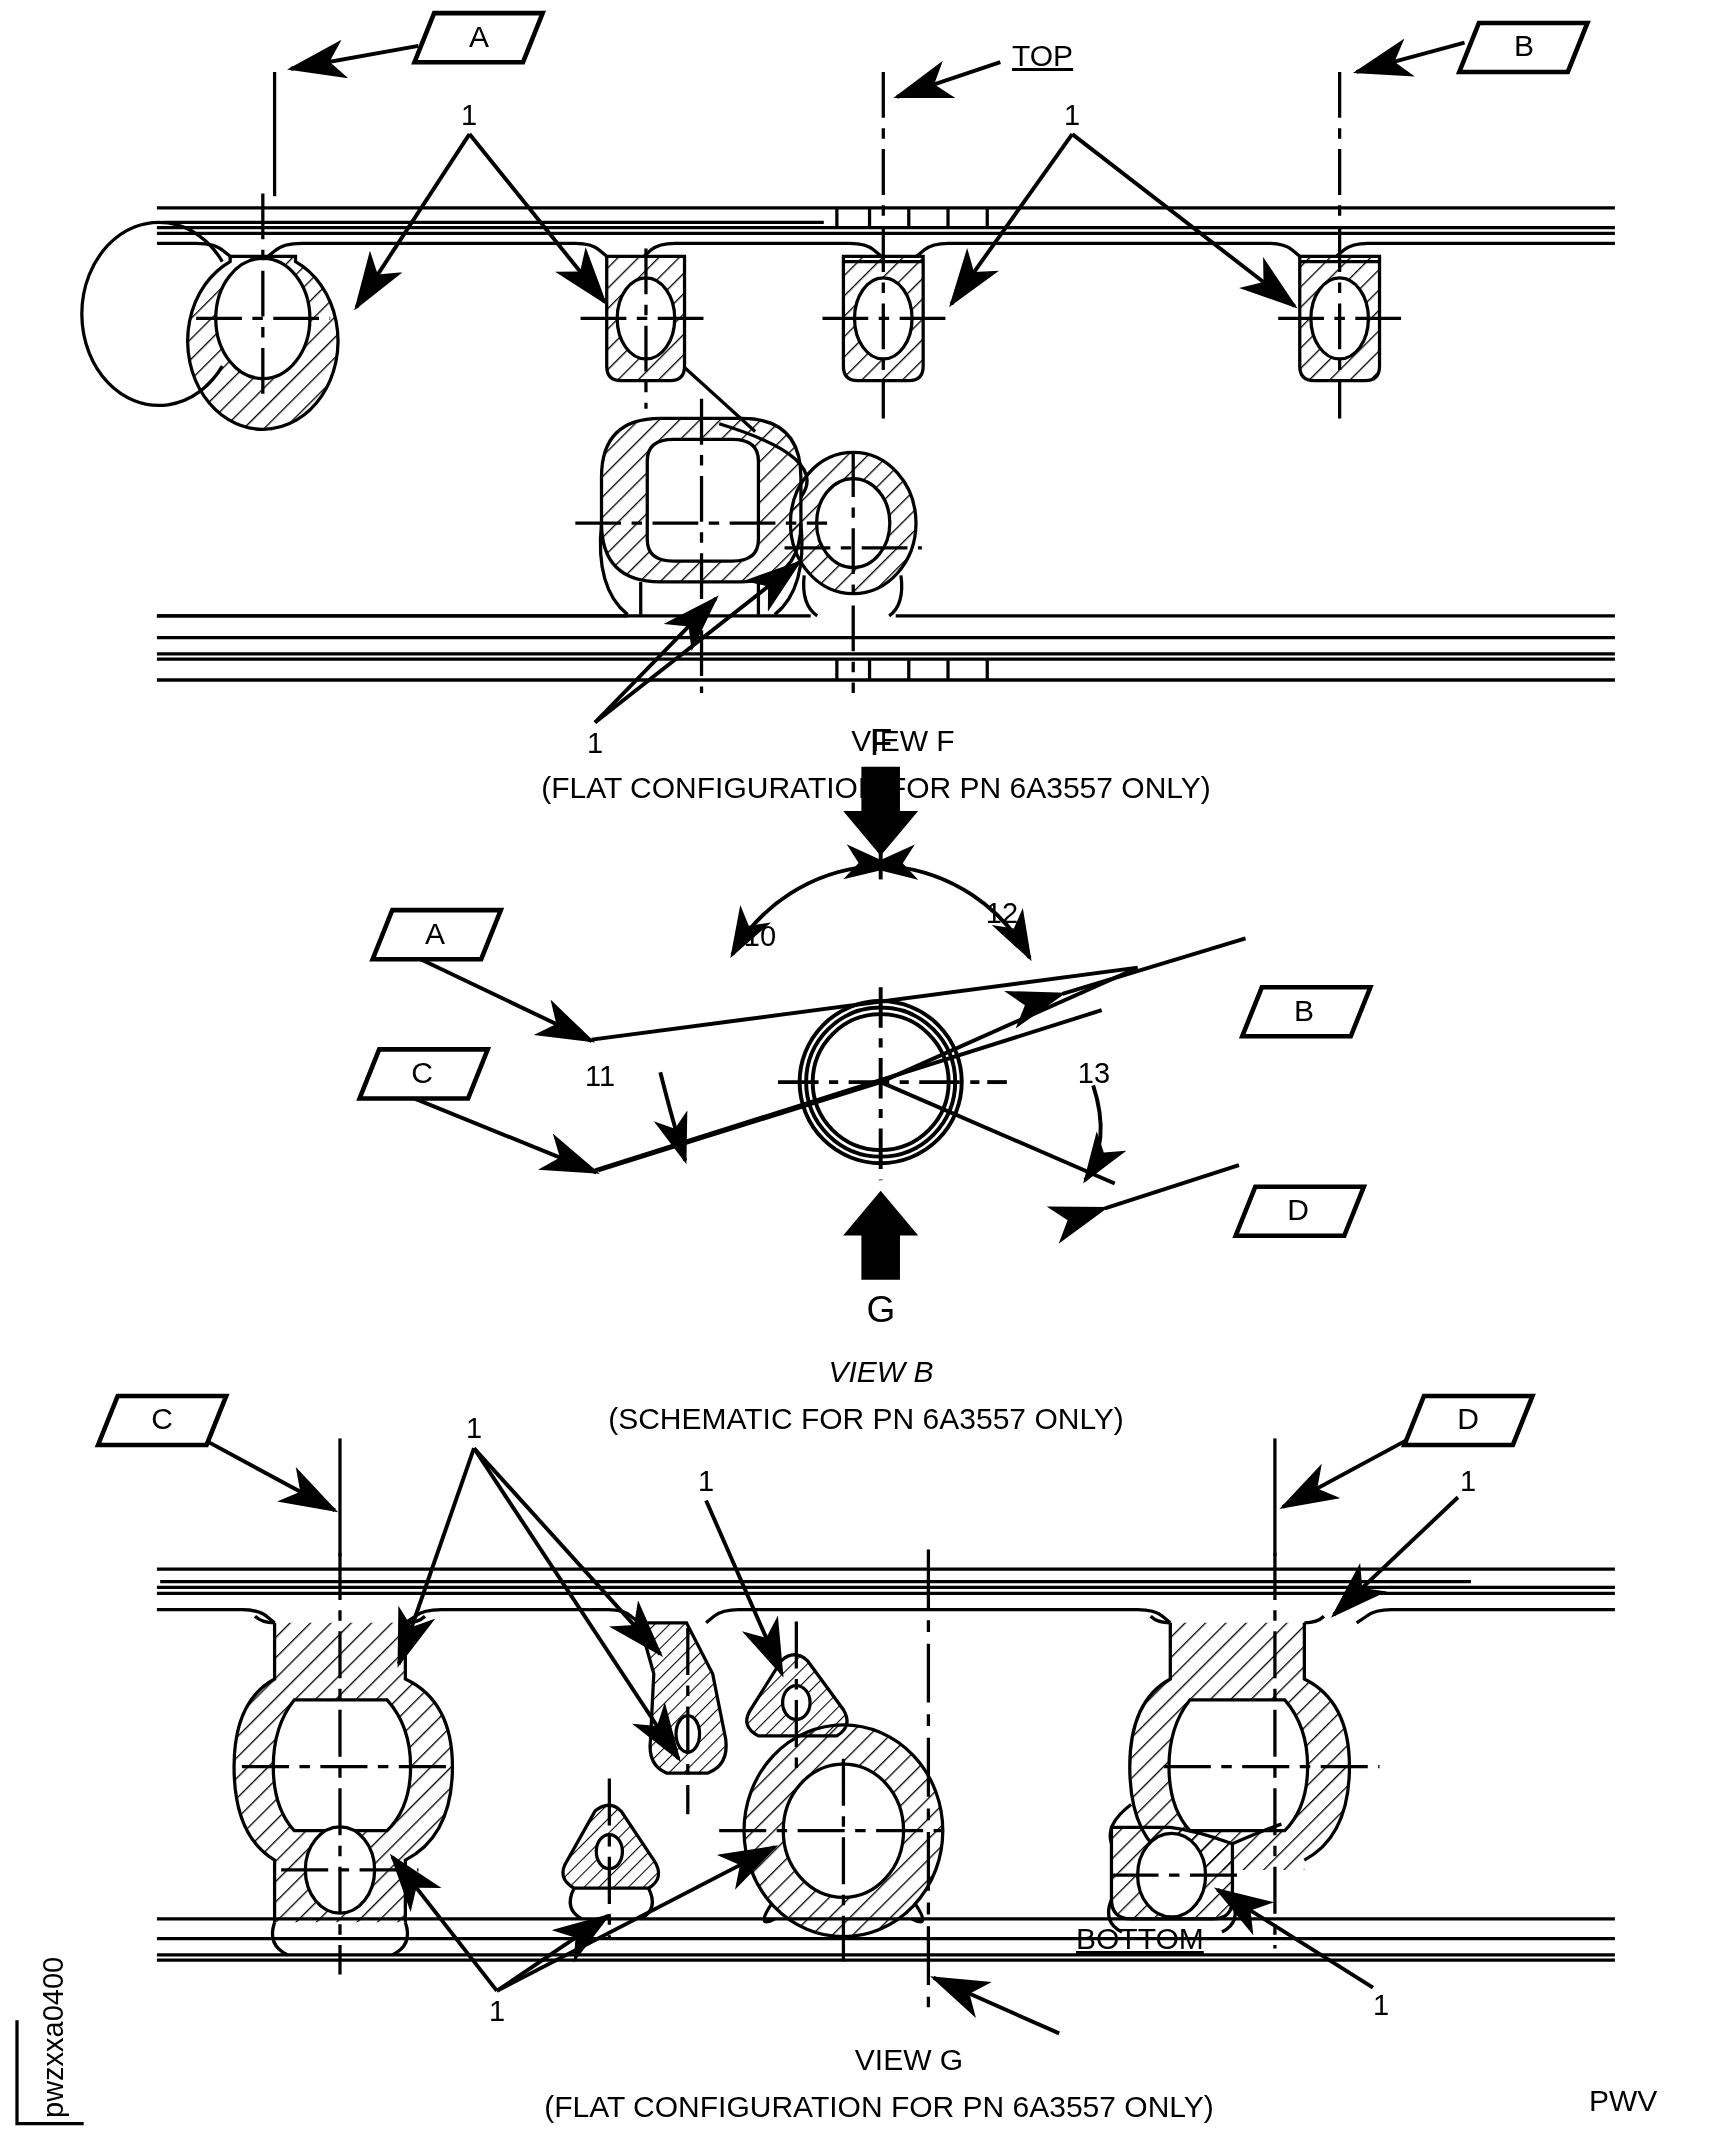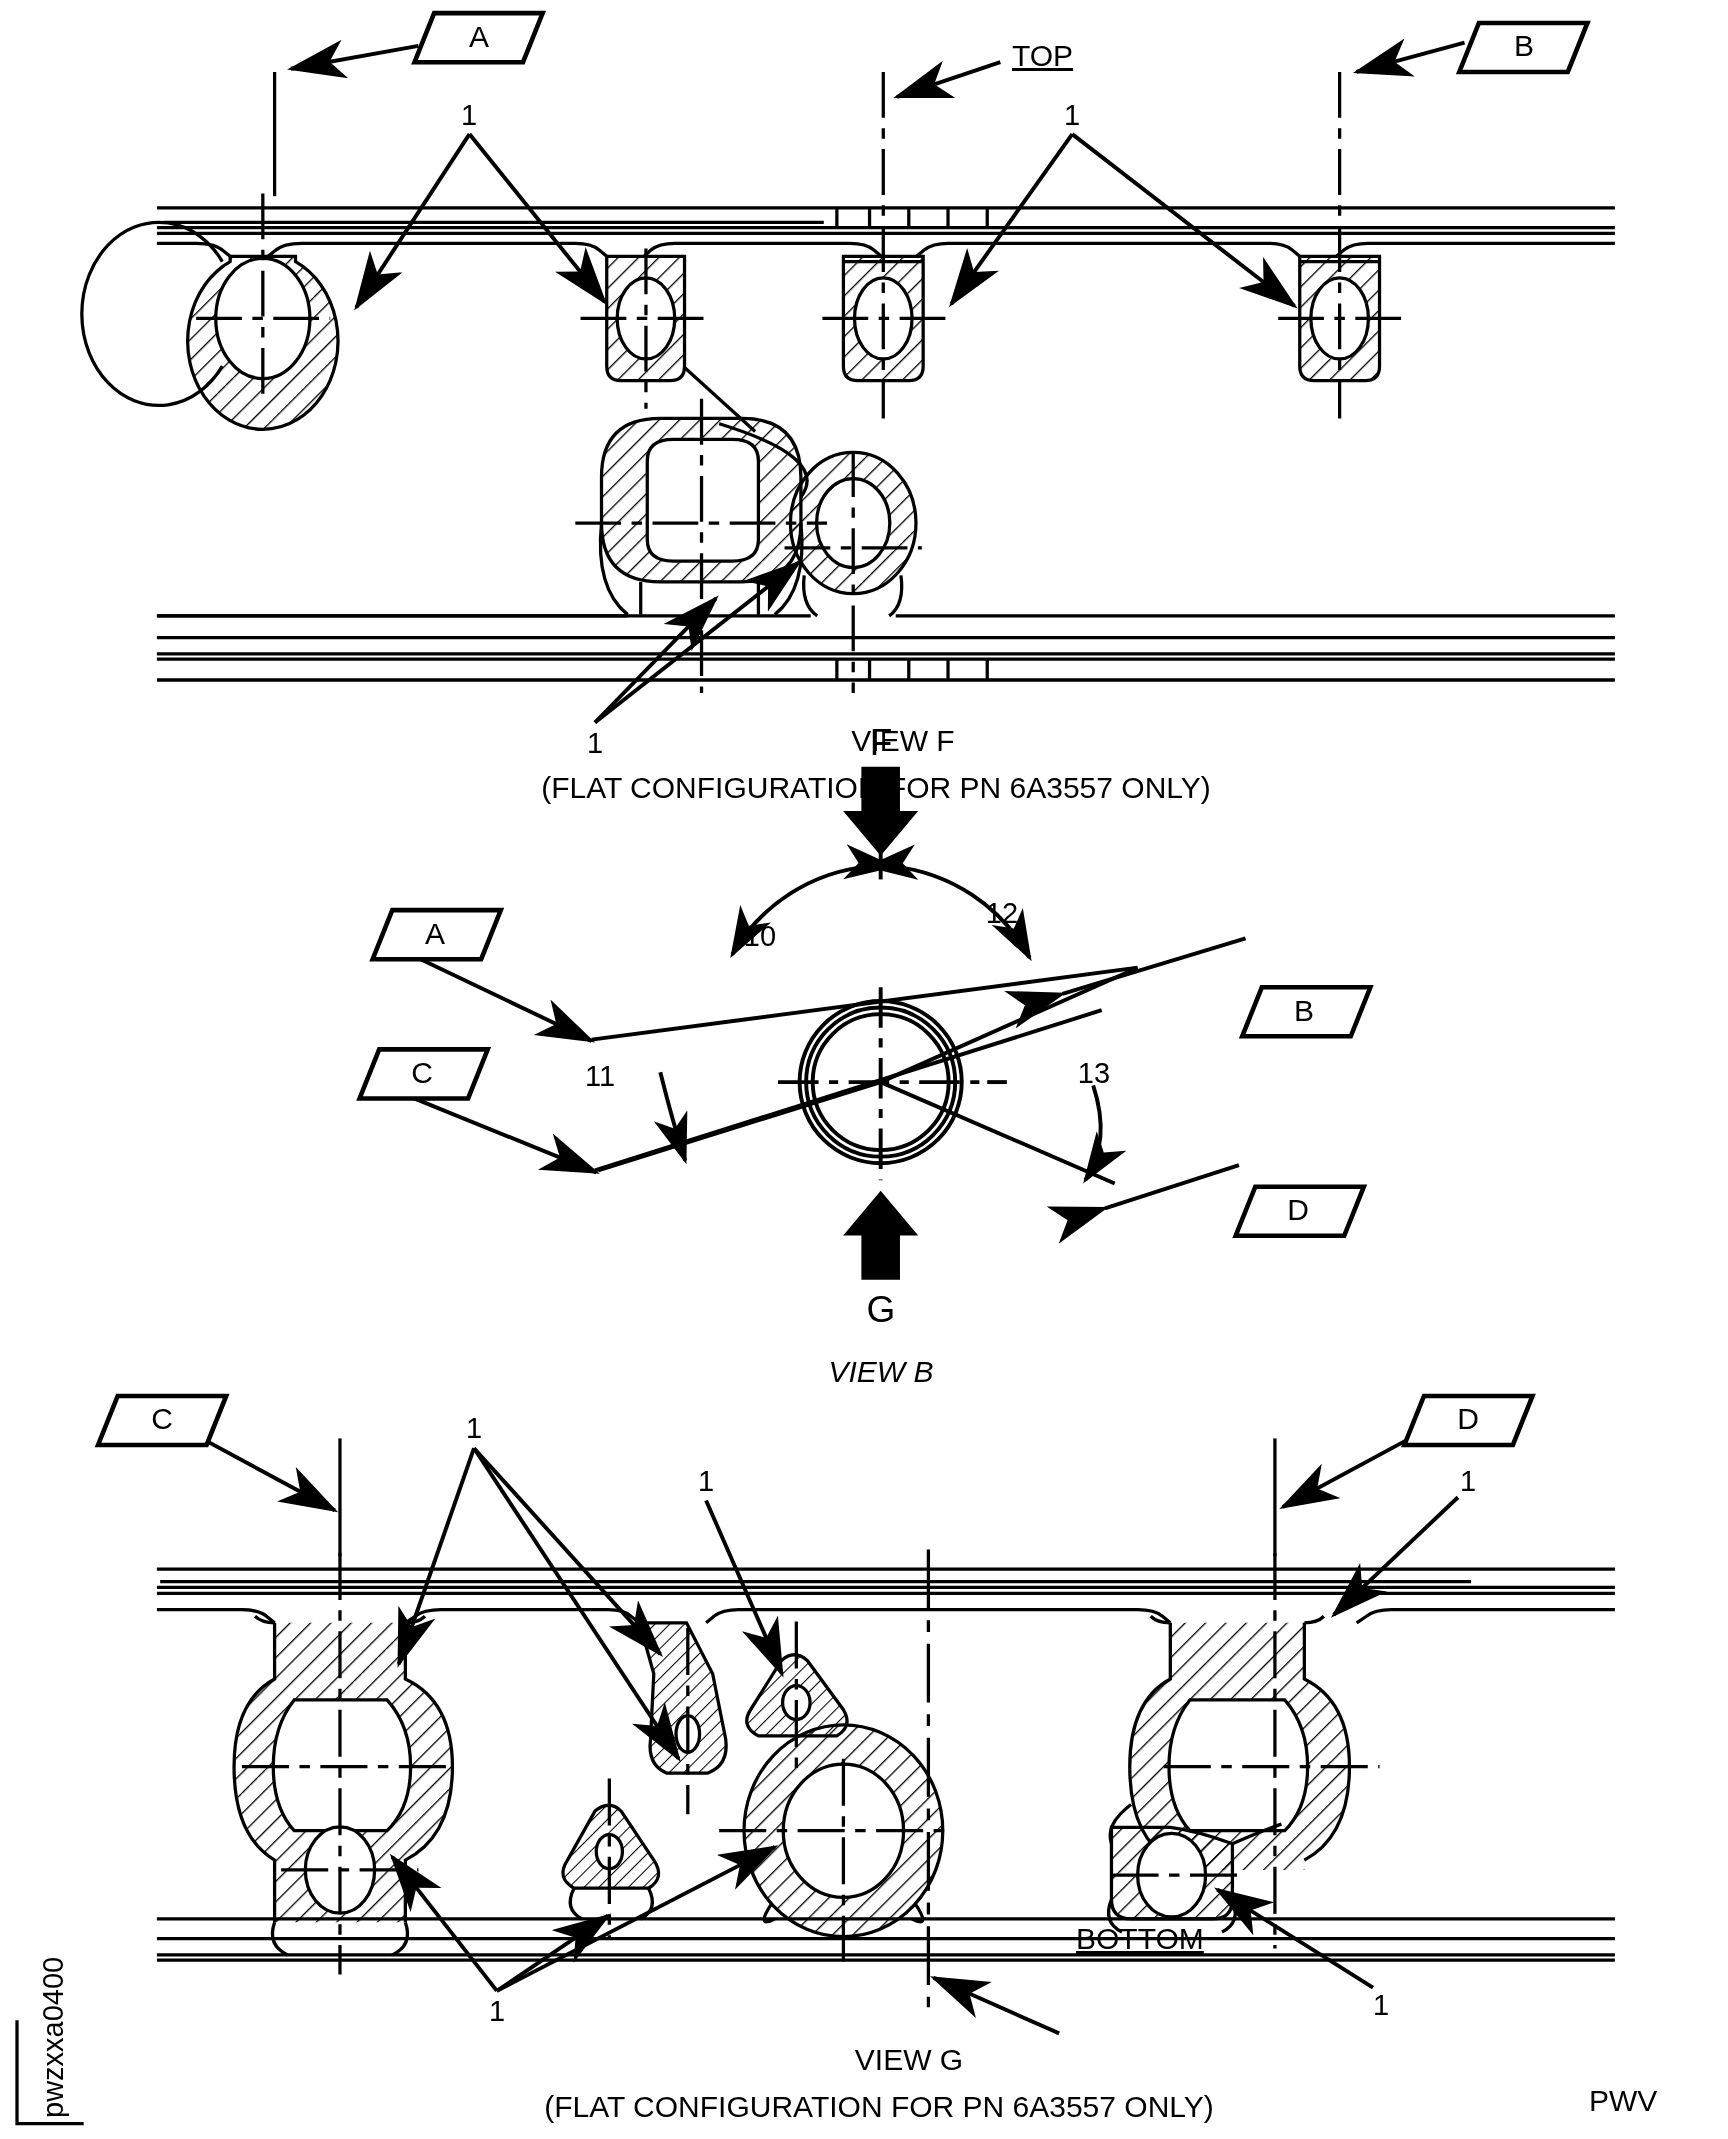--- a/index.html
+++ b/index.html
@@ -414,20 +414,21 @@
   <div class="txt t-flag ctr" style="left:1304px; top:996px;">B</div>
   <div class="txt t-flag ctr" style="left:422px; top:1058px;">C</div>
   <div class="txt t-flag ctr" style="left:1298px; top:1195px;">D</div>
 
   <div class="txt t-lbl ctr" style="left:760px; top:915px;margin-top:7px;">10</div>
   <div class="txt t-lbl ctr" style="left:1002px; top:899px;">12</div>
   <div class="txt t-lbl ctr" style="left:600px; top:1062px;">11</div>
   <div class="txt t-lbl ctr" style="left:1094px; top:1059px;">13</div>
 
   <div class="txt t-view ctr" style="left:881px; top:1357px;font-style:italic;">VIEW B</div>
+  <div class="txt t-view ctr" style="left:866px; top:1404px;">(SCHEMATIC FOR PN 6A3557 ONLY)</div>
 
   <div class="txt t-flag ctr" style="left:162px; top:1404px;">C</div>
   <div class="txt t-flag ctr" style="left:1468px; top:1404px;">D</div>
 
   <div class="txt t-lbl ctr" style="left:474px; top:1414px;">1</div>
   <div class="txt t-lbl ctr" style="left:706px; top:1467px;">1</div>
   <div class="txt t-lbl ctr" style="left:1468px; top:1467px;">1</div>
   <div class="txt t-lbl ctr" style="left:497px; top:1997px;">1</div>
   <div class="txt t-lbl ctr" style="left:1381px; top:1991px;">1</div>
 

